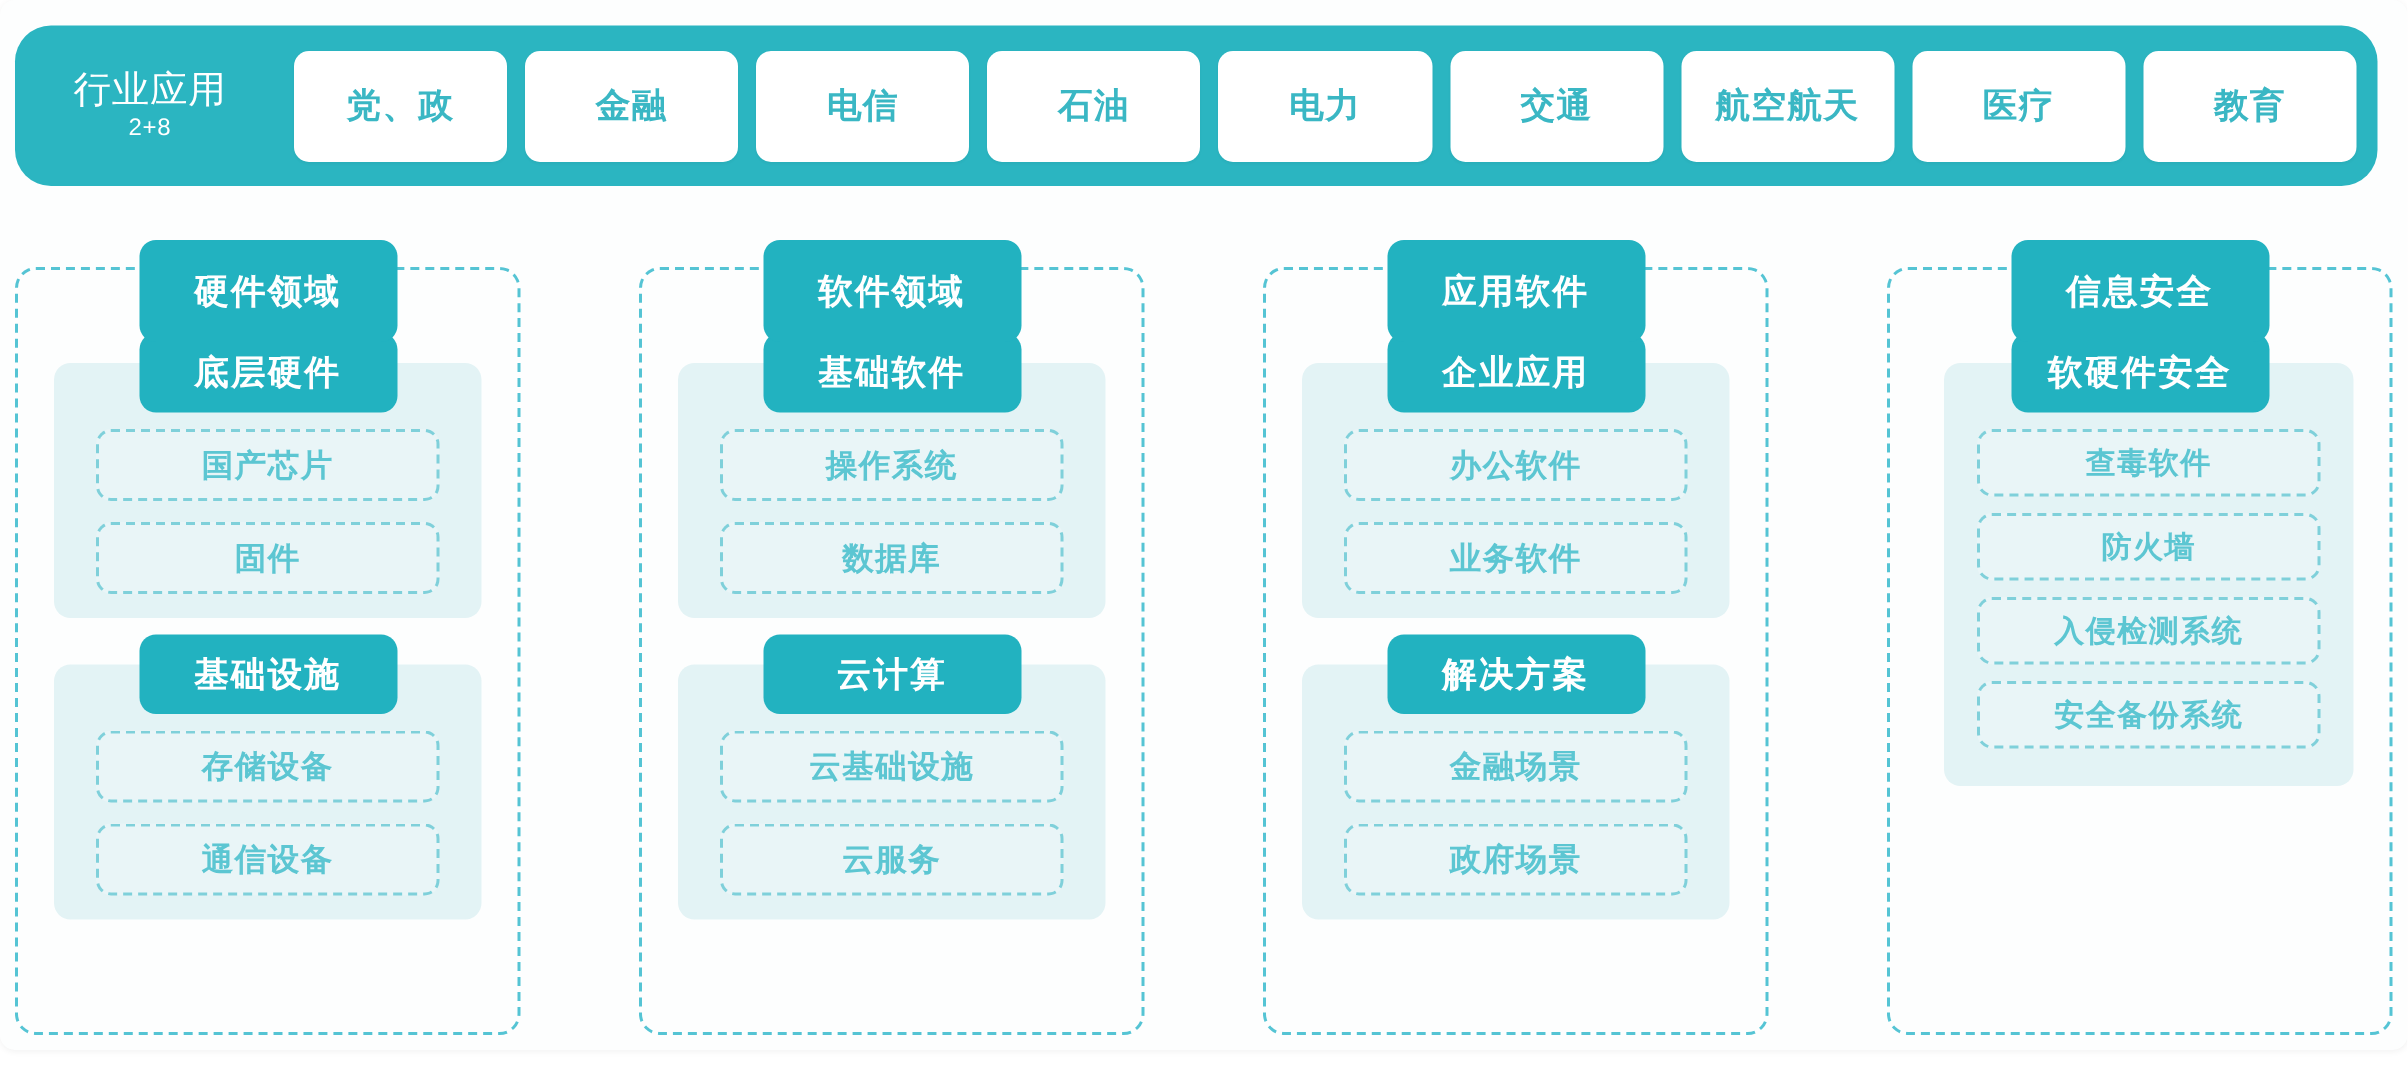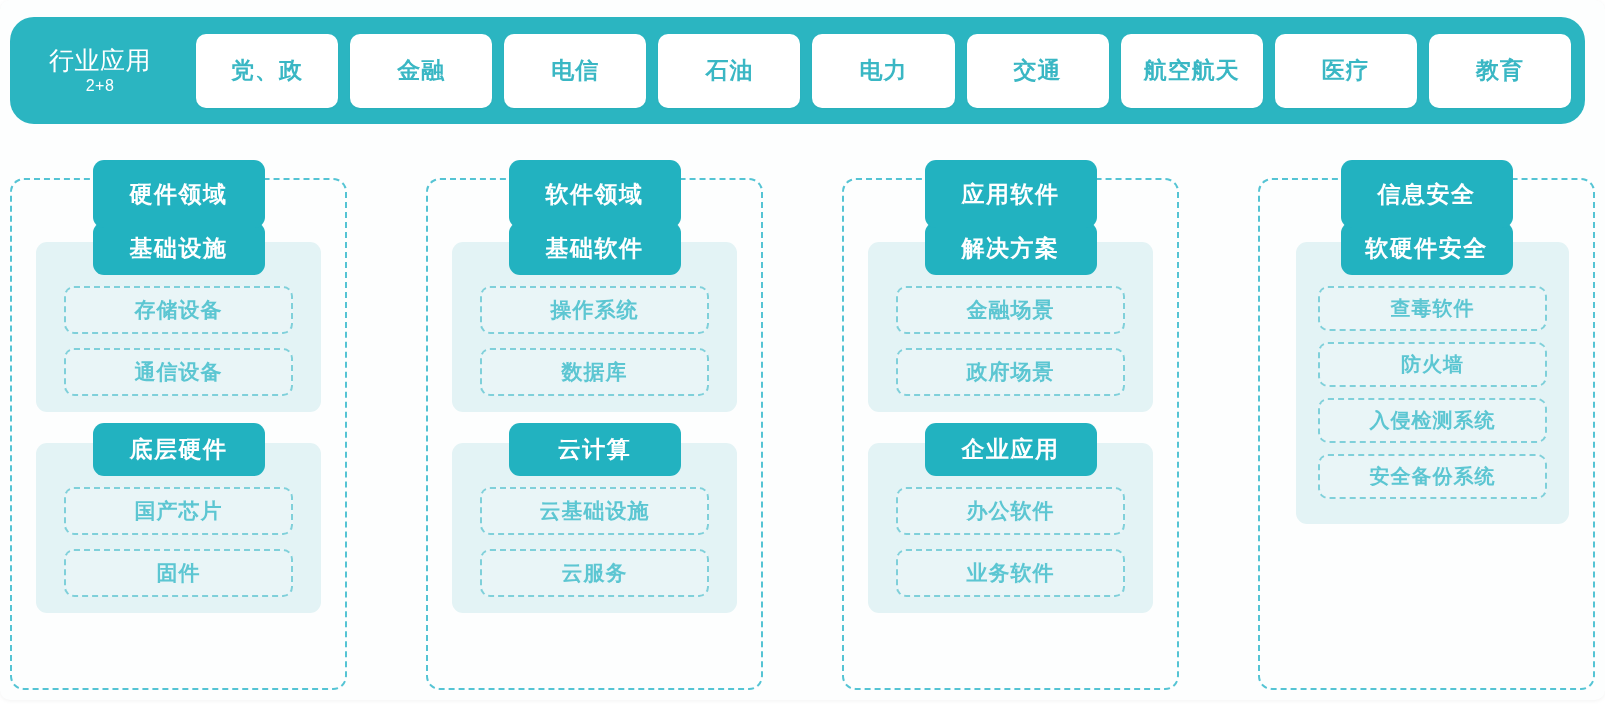--- a/index.html
+++ b/index.html
@@ -235,41 +235,41 @@
   <div id="columns">
 
     <div class="column">
       <div class="col-frame"></div>
       <div class="col-title">
         <span>硬件领域</span>
       </div>
       <div class="groups">
         <div class="group">
           <div class="group-head">
+            <span>底层硬件</span>
+          </div>
+          <div class="group-panel">
+            <div class="leaf">
+              <span>国产芯片</span>
+            </div>
+            <div class="leaf">
+              <span>固件</span>
+            </div>
+          </div>
+        </div>
+        <div class="group">
+          <div class="group-head">
             <span>基础设施</span>
           </div>
           <div class="group-panel">
             <div class="leaf">
               <span>存储设备</span>
             </div>
             <div class="leaf">
               <span>通信设备</span>
-            </div>
-          </div>
-        </div>
-        <div class="group">
-          <div class="group-head">
-            <span>底层硬件</span>
-          </div>
-          <div class="group-panel">
-            <div class="leaf">
-              <span>国产芯片</span>
-            </div>
-            <div class="leaf">
-              <span>固件</span>
             </div>
           </div>
         </div>
       </div>
     </div>
 
     <div class="column">
       <div class="col-frame"></div>
       <div class="col-title">
         <span>软件领域</span>
@@ -305,41 +305,41 @@
     </div>
 
     <div class="column">
       <div class="col-frame"></div>
       <div class="col-title">
         <span>应用软件</span>
       </div>
       <div class="groups">
         <div class="group">
           <div class="group-head">
+            <span>企业应用</span>
+          </div>
+          <div class="group-panel">
+            <div class="leaf">
+              <span>办公软件</span>
+            </div>
+            <div class="leaf">
+              <span>业务软件</span>
+            </div>
+          </div>
+        </div>
+        <div class="group">
+          <div class="group-head">
             <span>解决方案</span>
           </div>
           <div class="group-panel">
             <div class="leaf">
               <span>金融场景</span>
             </div>
             <div class="leaf">
               <span>政府场景</span>
-            </div>
-          </div>
-        </div>
-        <div class="group">
-          <div class="group-head">
-            <span>企业应用</span>
-          </div>
-          <div class="group-panel">
-            <div class="leaf">
-              <span>办公软件</span>
-            </div>
-            <div class="leaf">
-              <span>业务软件</span>
             </div>
           </div>
         </div>
       </div>
     </div>
 
     <div class="column dense">
       <div class="col-frame"></div>
       <div class="col-title">
         <span>信息安全</span>

